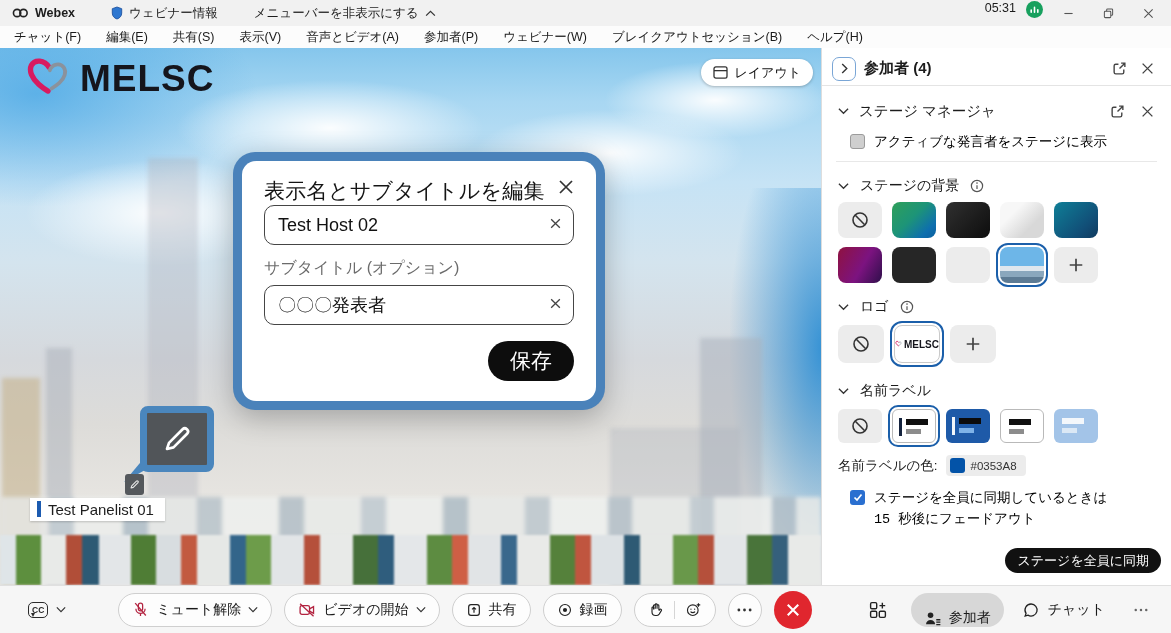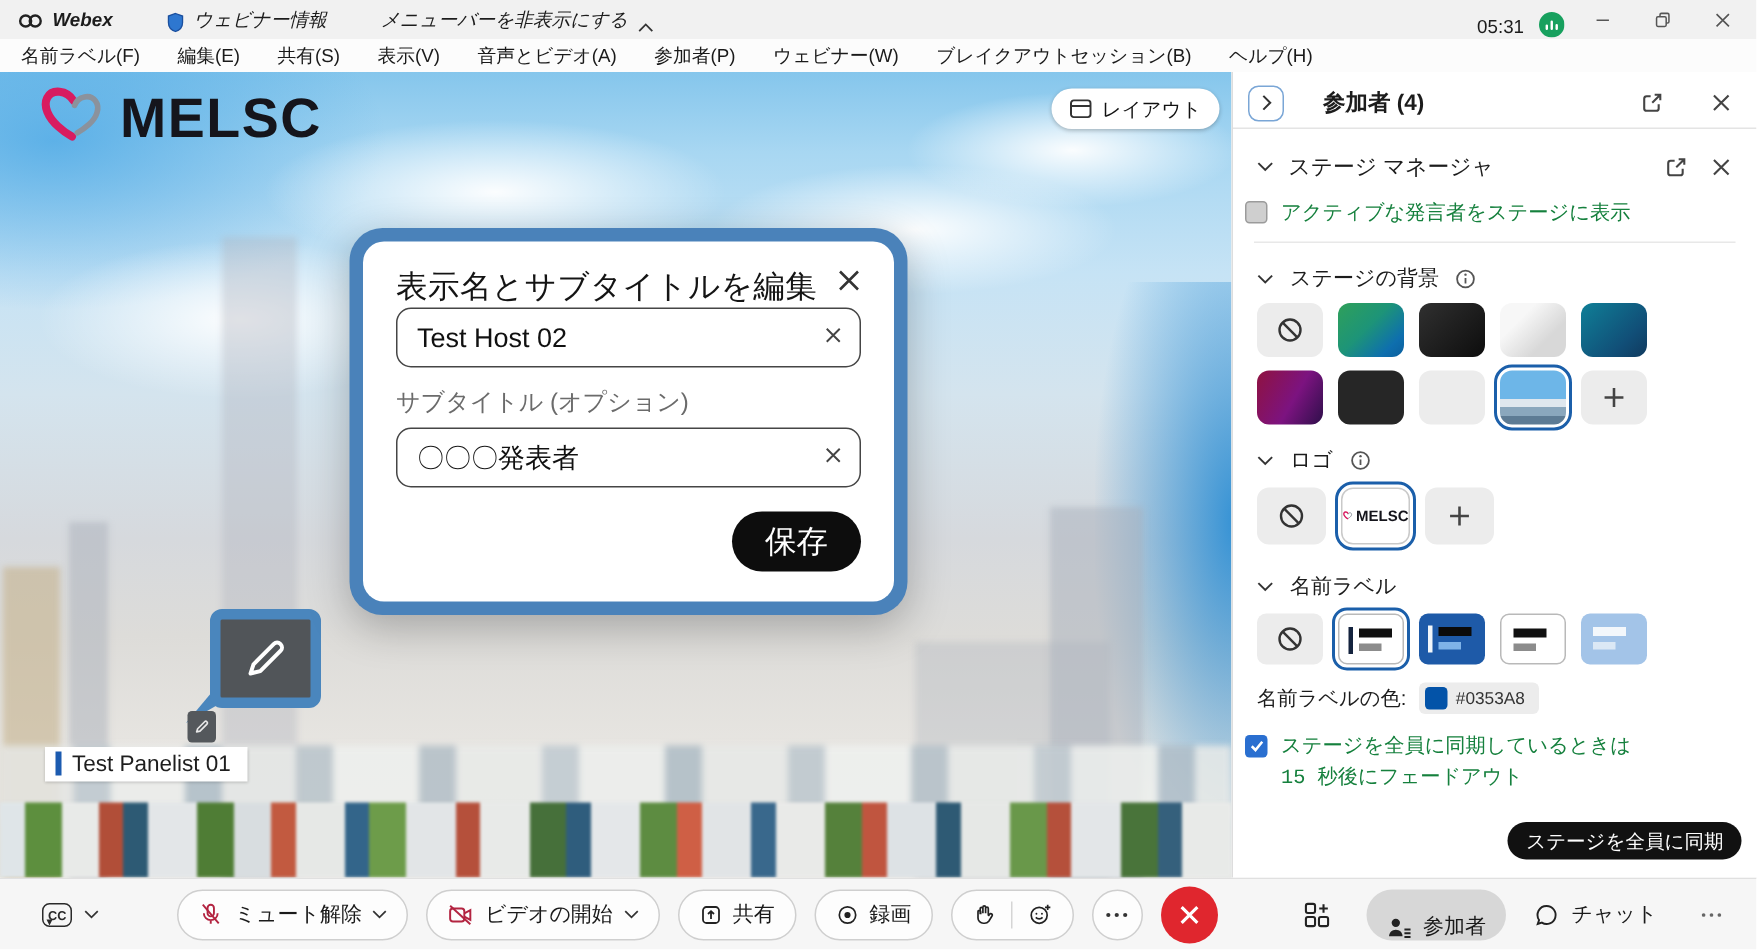--- a/index.html
+++ b/index.html
@@ -2,23 +2,23 @@
 <html><head>
 <meta charset="utf-8">
 <style>
   * { margin:0; padding:0; box-sizing:border-box; }
   html,body { width:1171px; height:633px; font-family:"Liberation Sans",sans-serif; background:#fff; overflow:hidden; }
   .window { position:relative; width:1171px; height:633px; background:#fff; }
 
   
   .titlebar { height:26px; background:#f1f1f1; display:flex; align-items:center; font-size:12.5px; color:#1c1c1c; }
   .tb-left { display:flex; align-items:center; gap:9px; padding-left:12px; }
-  .tb-item { display:flex; align-items:flex-end; gap:6px;font-style:italic; }
+  .tb-item { display:flex; align-items:center; gap:6px; }
   .tb-gap { width:18px; }
-  .tb-right { margin-left:auto; display:flex; align-items:flex-end; gap:10px; padding-right:8px; }
+  .tb-right { margin-left:auto; display:flex; align-items:flex-start; gap:10px; padding-right:8px; }
   .winctl { width:30px; height:24px; display:flex; align-items:center; justify-content:center; }
   .bold { font-weight:bold; }
 
   
   .menubar { height:22px; background:#fcfcfc; display:flex; align-items:center; gap:25px; padding-left:14px; font-size:12.5px; color:#1a1a1a; }
   .menubar span { cursor:default; }
 
   
   .main { position:relative; height:537px; display:flex; }
 
@@ -66,30 +66,30 @@
   
   .callout-tri { position:absolute; left:124px; top:372px; width:52px; height:62px; background:#4a86bd; clip-path:polygon(100% 0,100% 52%,0 100%); }
   .callout-box { position:absolute; left:140px; top:358px; width:74px; height:66px; background:#515559; border:7px solid #4a86bd; border-radius:8px; display:flex; align-items:center; justify-content:center; }
   .pencil-chip { position:absolute; left:125px; top:426px; width:19px; height:21px; background:#54585c; border-radius:3px; display:flex; align-items:center; justify-content:center; cursor:pointer; }
   .panelist-label { position:absolute; left:30px; top:450px; background:#fff; display:flex; align-items:flex-start; padding:3px 11px 3px 7px; box-shadow:0 1px 2px rgba(0,0,0,.2); }
   .panelist-bar { width:4px; height:16px; background:#1c5bb0; margin-right:7px; }
   .panelist-text { font-size:15px; color:#1e1e1e; }
 
   
   .sidebar { position:relative; width:350px; height:537px; background:#fff; border-left:1px solid #ddd; font-size:14px; color:#1c1c1c; }
-  .sb-header { display:flex; align-items:center; gap:26px; height:37px; padding:4px 14px 0 10px; }
+  .sb-header { display:flex; align-items:center; gap:8px; height:37px; padding:4px 14px 0 10px; }
   .collapse-btn { width:24px; height:24px; border:1.5px solid #7aa6d6; border-radius:7px; display:flex; align-items:center; justify-content:center; background:#fff; cursor:pointer; }
   .sb-title { font-weight:bold; font-size:15px; }
   .sb-spacer { flex:1; }
   .icon-btn { display:flex; align-items:center; justify-content:center; width:20px; height:20px; cursor:pointer; }
   .divider { height:1px; background:#e4e4e4; }
   .divider-inset { height:1px; background:#e8e8e8; margin:10px 14px 0; }
   .sm-header { display:flex; align-items:center; gap:10px; height:26px; margin-top:12px; padding:0 14px 0 16px; }
   .sm-title { font-size:14.5px; }
-  .chk-row { display:flex; align-items:flex-start; gap:9px; margin-top:9px; padding:0 16px 0 8px; font-size:13.5px; color:#15803d; }
+  .chk-row { display:flex; align-items:flex-start; gap:9px; margin-top:9px; padding:0 16px 0 28px; font-size:13.5px; color:#000000; }
   .chk { width:15px; height:15px; border-radius:3px; flex:0 0 auto; margin-top:1px; cursor:pointer; }
   .chk-off { background:#cfcfcf; border:1px solid #9b9b9b; }
   .chk-on { background:#2a6fd0; display:flex; align-items:center; justify-content:center; }
   .sec-row { display:flex; align-items:center; gap:11px; margin-top:12px; padding:0 16px; height:24px; font-size:14px; }
   .swatch-grid { display:grid; grid-template-columns:repeat(5,44px); gap:9px 10px; padding:4px 16px 0; }
   .sw { height:36px; border-radius:8px; cursor:pointer; display:flex; align-items:center; justify-content:center; }
   .sw-none,.sw-plain,.sw-add { background:#ececec; }
   .sw-greenblue { background:linear-gradient(135deg,#2fa05a 0%,#1d9478 45%,#0e6fae 80%,#0b5f9e 100%); }
   .sw-black { background:linear-gradient(135deg,#303030,#0d0d0d); }
   .sw-wave { background:linear-gradient(135deg,#f7f7f7 30%,#d8d8d8 70%); }
@@ -186,21 +186,21 @@
         </span>
       <span class="winctl">
           <svg width="11" height="11" viewBox="0 0 12 12" stroke="#555" stroke-width="1.2">
             <path d="M1.5 1.5l9 9M10.5 1.5l-9 9"></path>
           </svg>
         </span>
     </div>
   </div>
 
   <div class="menubar">
-    <span>名前ラベル(F)</span>
+    <span>チャット(F)</span>
     <span>編集(E)</span>
     <span>共有(S)</span>
     <span>表示(V)</span>
     <span>音声とビデオ(A)</span>
     <span>参加者(P)</span>
     <span>ウェビナー(W)</span>
     <span>ブレイクアウトセッション(B)</span>
     <span>ヘルプ(H)</span>
   </div>
 

